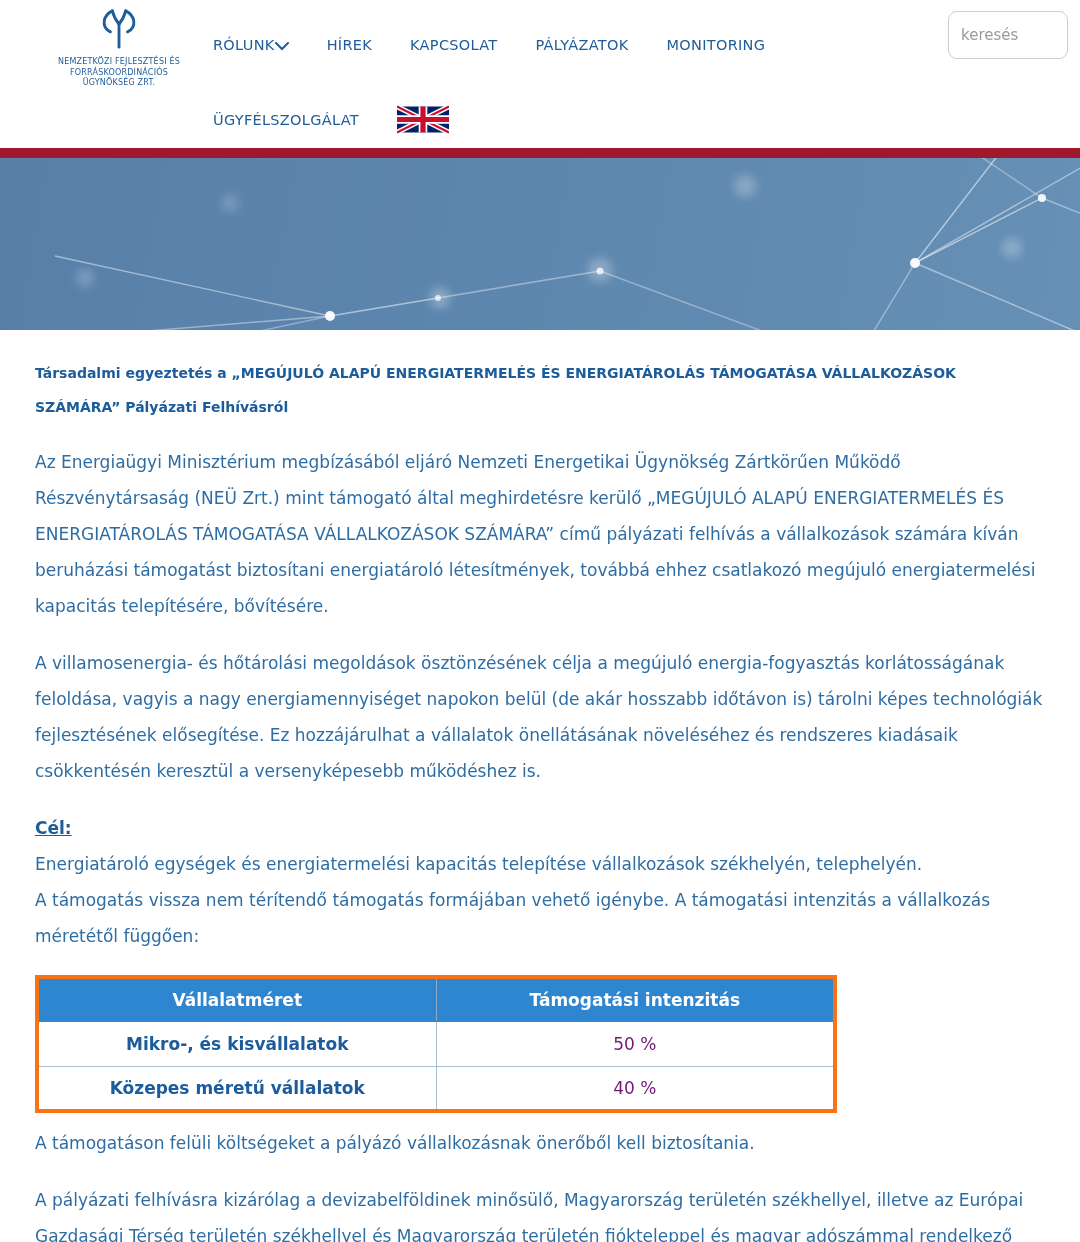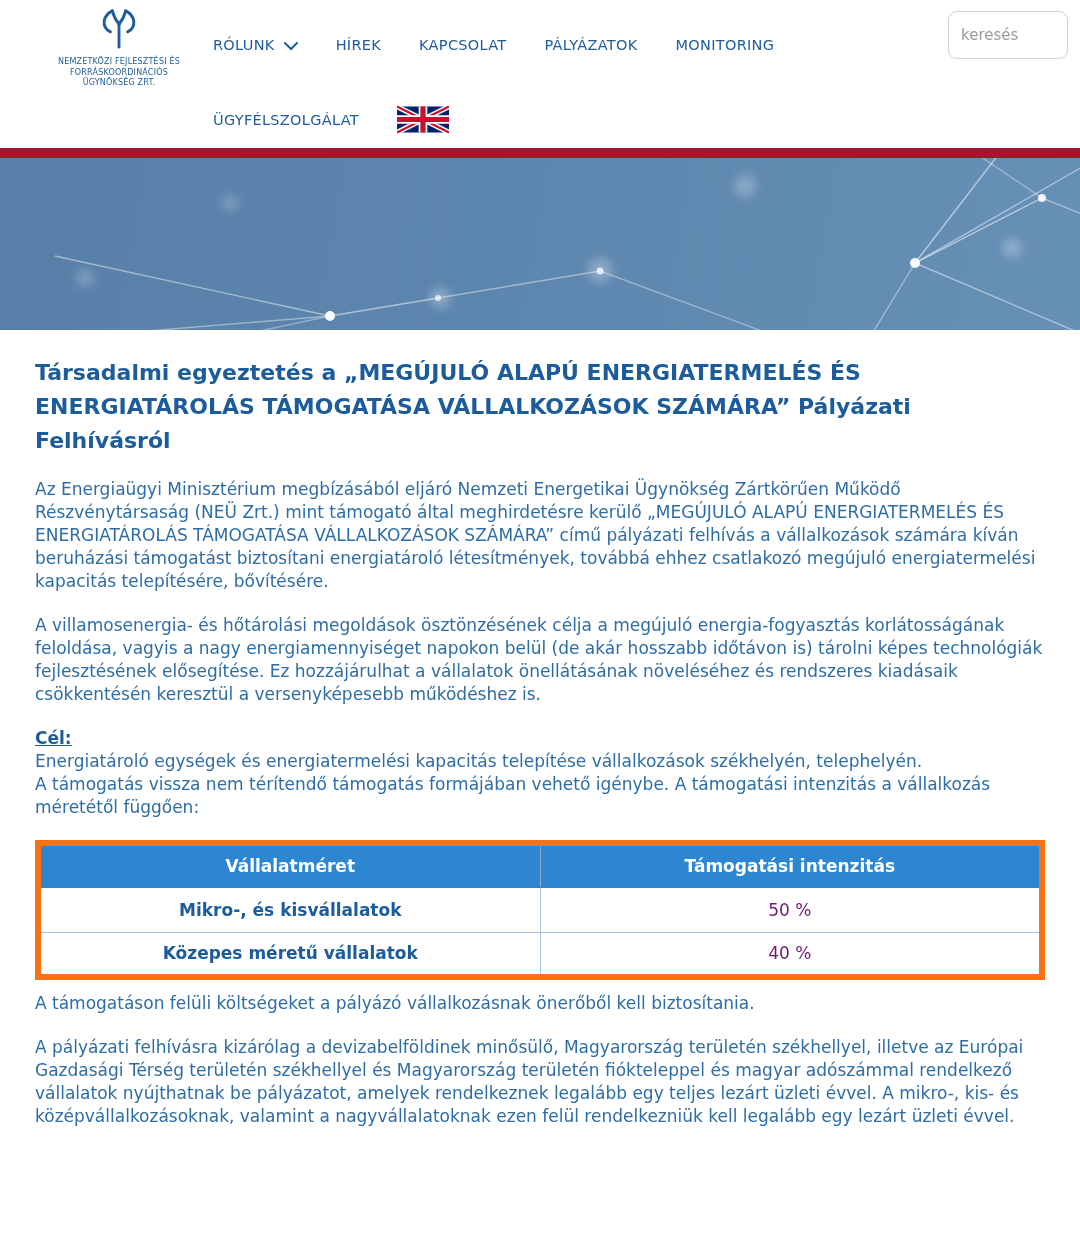--- a/index.html
+++ b/index.html
@@ -13,49 +13,49 @@
   
   .header { position:relative; height:148px; background:#fff; }
   .logo { position:absolute; left:58px; top:8px; width:122px; text-align:center; cursor:pointer; }
   .logo-icon { display:block; margin:0 auto 3px auto; }
   .logo-text { font-size:8px; line-height:10.5px; color:#1d5d99; letter-spacing:.2px; font-weight:400; }
 
   .nav { position:absolute; left:213px; top:0; width:700px; }
   .nav-row { display:flex; align-items:center; gap:38px; }
   .nav-row1 { position:absolute; top:36px; left:0; }
   .nav-row2 { position:absolute; top:104px; left:0; }
-  .nav-item { display:flex; align-items:center; gap:9px; font-size:14.5px; color:#1e5c9a;
+  .nav-item { display:flex; align-items:center; font-size:14.5px; color:#1e5c9a;
               letter-spacing:.3px; cursor:pointer; white-space:nowrap; }
   .chevron { display:inline-block; margin-top:2px; }
 
   .flag-btn { display:inline-block; cursor:pointer; line-height:0; }
 
   .search-box { position:absolute; left:948px; top:11px; width:120px; height:48px; }
   .search-box input {
     width:100%; height:100%; border:1px solid #cfcfcf; border-radius:9px;
     font-family:inherit; font-size:15px; color:#555; padding:0 12px; outline:none;
   }
   .search-box input::placeholder { color:#9a9a9a; }
 
   
   .red-bar { height:10px; width:100%; }
   .hero { position:relative; height:172px; width:100%; overflow:hidden;
           background:linear-gradient(100deg,#587fa8 0%, #5d86ae 45%, #6790b6 100%); }
   .hero svg { position:absolute; left:0; top:0; }
 
   
   .content { padding:0 35px; }
-  .article-title { font-size:22px; font-weight:bold; color:#1c5c9b; line-height:34px;
+  .article-title { font-size:14px; font-weight:bold; color:#1c5c9b; line-height:34px;
                    margin:26px 0 20px 0; max-width:1010px; }
-  .para { font-size:17px; color:#2e6da4; line-height:23px; margin-bottom:21px; max-width:1010px; }
+  .para { font-size:17px; color:#2e6da4; line-height:36px; margin-bottom:21px; max-width:1010px; }
   .para .bold-line { font-weight:bold; color:#1c5c9b;text-decoration:underline; }
 
   
-  table.support { width:1010px; border-collapse:collapse; margin:0 12px 12px 0;
-                  border:6px solid #f97316; }
+  table.support { width:802px; border-collapse:collapse; margin:0 12px 12px 0;
+                  border:4px solid #f97316; }
   table.support th {
     background:#2E86D1; color:#fff; font-size:17px; font-weight:bold;
     height:44px; text-align:center; border:1px solid #8faac2; border-bottom:1px solid #2E86D1;
   }
   table.support td {
     height:45px; text-align:center; font-size:17px; color:#701a75;
     border:1px solid #a9bfd2; border-top:1px solid #4f7dab; background:#fff;
   }
   table.support td.size { font-weight:bold; color:#1b5c9c; }
 

